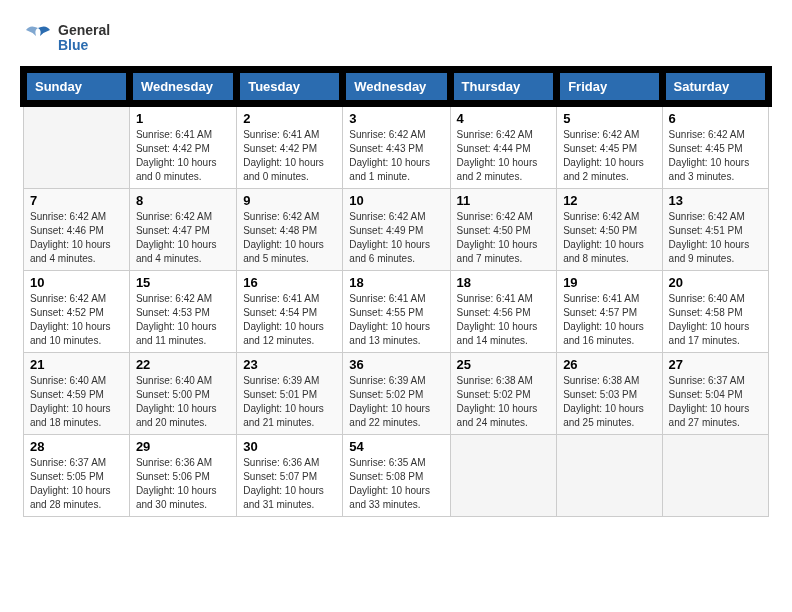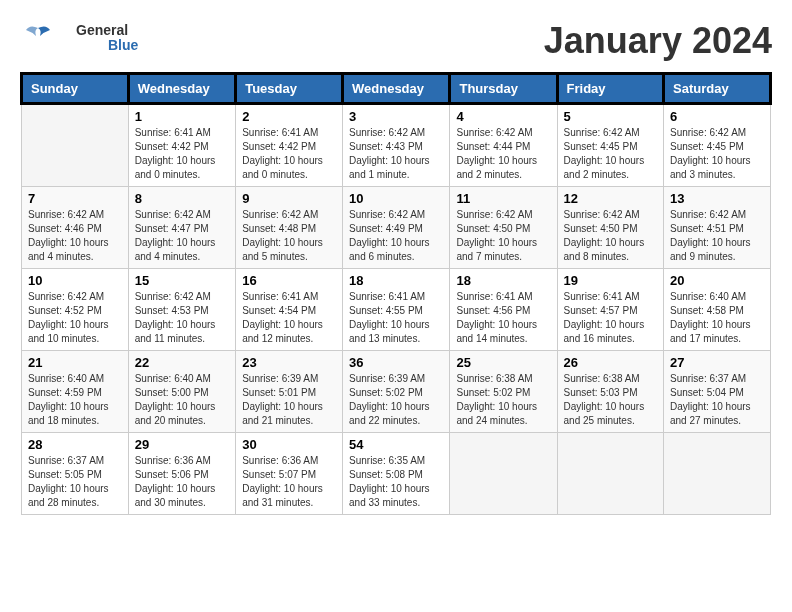--- a/index.html
+++ b/index.html
@@ -37,21 +37,21 @@
       width: 100%;
       border-collapse: collapse;
       border: 1px solid #ccc;
     }
     .calendar th {
       background-color: #2b6cb0;
       color: #fff;
       text-align: left;
       padding: 6px 8px;
       font-size: 13px;
-      border: 3px solid #000000;
+      border: 7px solid #000000;
     }
     .calendar td {
       vertical-align: top;
       border: 1px solid #ccc;
       padding: 4px 6px;
       width: 108px;
       min-height: 80px;
       background: #fff;
     }
     .calendar tr:nth-child(even) td {
@@ -69,33 +69,32 @@
     }
     .empty-cell {
       background: #f5f5f5 !important;
     }
   </style>
 </head>
 <body>
 
 <div class="header-area">
   <div class="logo">
-  <div style="display:flex;align-items:center;gap:20px;">
+  <div style="display:flex;align-items:center;gap:2px;">
     <svg width="36" height="36" viewBox="0 0 36 36">
       <path d="M18 8 Q26 4 30 10 Q24 12 20 16 Q22 10 18 8Z" fill="#2b6cb0"></path>
       <path d="M18 8 Q10 4 6 10 Q12 12 16 16 Q14 10 18 8Z" fill="#2b6cb0" opacity="0.6"></path>
     </svg>
     <div style="display:flex;flex-direction:column;line-height:1.1;">
       <span style="font-size:14px;font-weight:bold;color:#333;">General</span>
-      <span style="font-size:14px;font-weight:bold;color:#2b6cb0;margin-left:32px;">Blue</span>
+      <span style="font-size:14px;font-weight:bold;color:#2b6cb0;">Blue</span>
     </div>
   </div>
 </div>
   <div class="title-area">
-    <div class="month-title">January 2024</div>
   </div>
 </div>
 
 <table class="calendar">
   <thead>
     <tr>
     <th>Sunday</th>
         <th>Wednesday</th>
         <th>Tuesday</th>
         <th>Wednesday</th>

